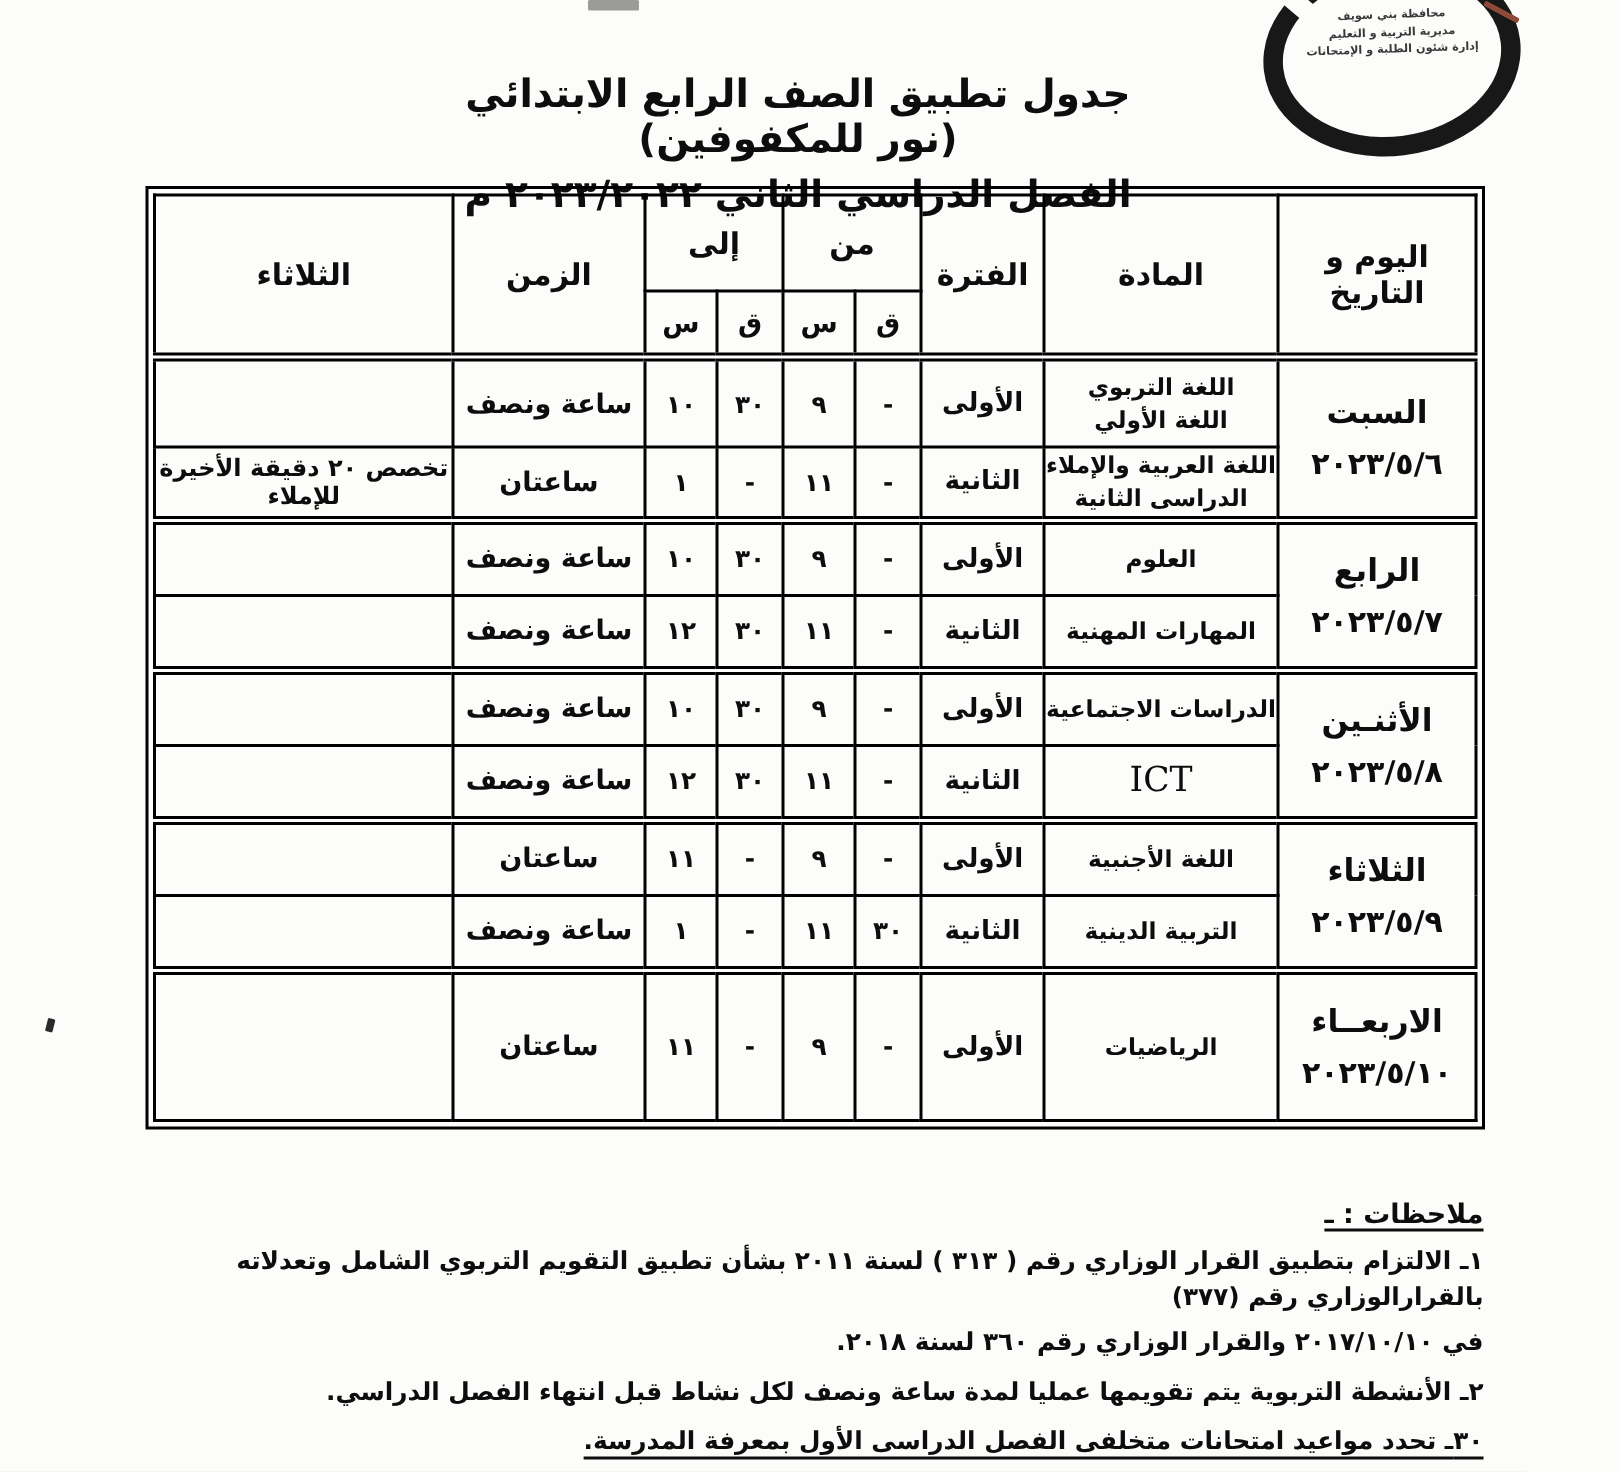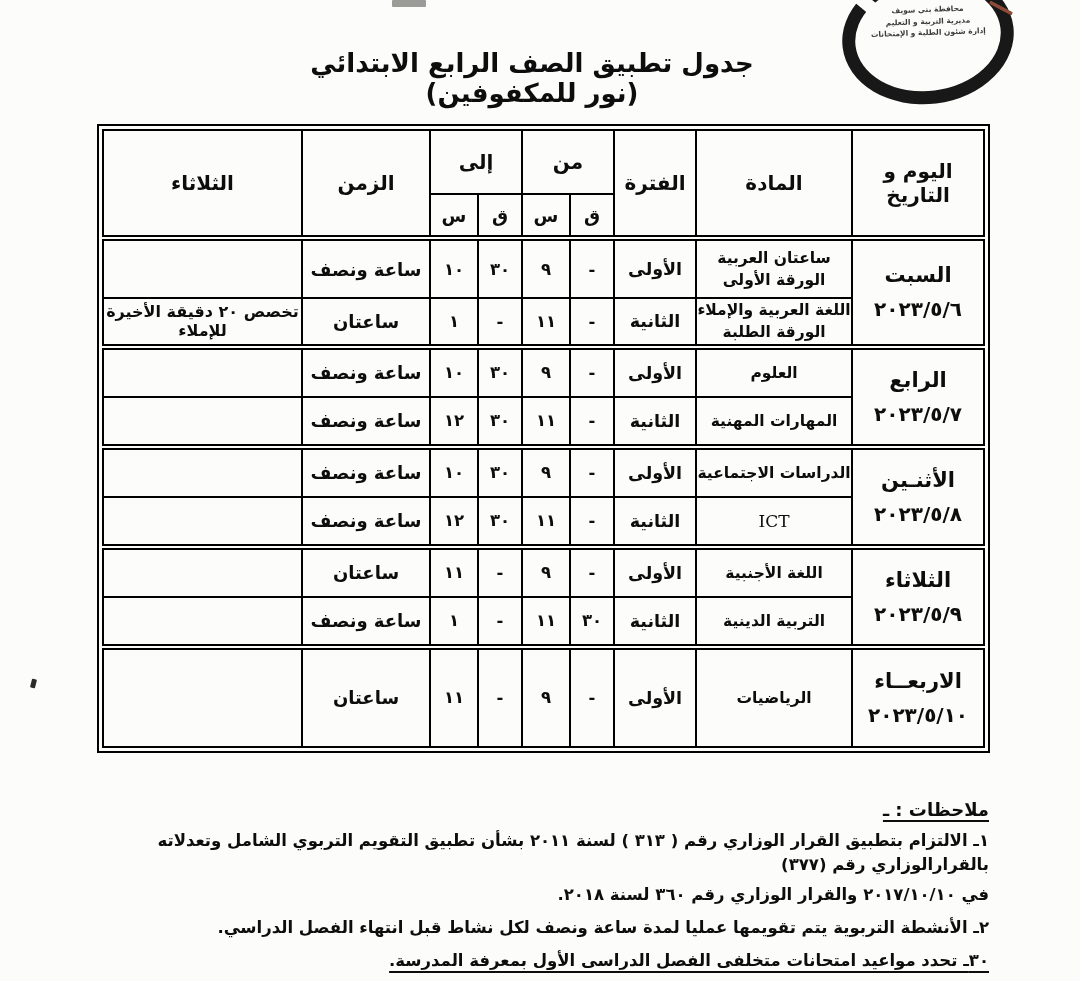--- a/index.html
+++ b/index.html
@@ -37,21 +37,21 @@
   .schedule th, .schedule td { border:2px solid #000; text-align:center; vertical-align:middle; padding:0; overflow:hidden; }
   .schedule thead tr.h1 { height:64px; }
   .schedule thead tr.h1 th { font-size:20px; }
   .schedule thead tr.h2 { height:44px; }
   .schedule thead tr.h2 th { font-size:18px; }
   .schedule tbody tr.section-start td { border-top:6px double #000; }
 
   .day-cell .day-name { font-size:21px; }
   .day-cell .day-date { font-size:20px; margin-top:10px; }
   .subject-cell .subj-line { font-size:15.5px; line-height:1.45; }
-  .subject-cell.latin .subj-line { font-family:"DejaVu Serif", serif; font-weight:normal; font-size:17px; }
+  .subject-cell.latin .subj-line { font-family:"DejaVu Serif", serif; font-weight:normal; font-size:23px; }
   .period-cell { font-size:17.5px; }
   .num-cell { font-size:16.5px; }
   .duration-cell { font-size:18px; }
   .notes-td { font-size:16px;border-radius:17px; }
 
   
   .footer { position:absolute; left:95px; top:799px; width:894px; direction:rtl; }
   .footer-heading { display:inline-block; font-size:18px; text-decoration:underline; text-decoration-thickness:2px; text-underline-offset:4px; }
   .note-line { font-size:16.5px; margin-top:9px; line-height:1.45; }
   .note-line.continuation { margin-top:6px; }
@@ -71,20 +71,21 @@
     <div class="stamp-text">
       <div>محافظة بني سويف</div>
       <div>مديرية التربية و التعليم</div>
       <div>إدارة شئون الطلبة و الإمتحانات</div>
     </div>
   </div>
   <div class="pen-mark"></div>
 
   <div class="title-block">
     <div class="title-line1">جدول تطبيق الصف الرابع الابتدائي (نور للمكفوفين)</div>
+    <div class="title-line2">الفصل الدراسي الثاني ٢٠٢٣/٢٠٢٢ م</div>
   </div>
 
   <div class="frame">
     <table class="schedule">
       <colgroup>
         <col style="width:132px">
           <col style="width:156px">
           <col style="width:82px">
         <col style="width:44px">
           <col style="width:48px">
@@ -110,35 +111,35 @@
           <th>س</th>
         </tr>
       </thead>
       <tbody>
           <tr class="section-start" style="height: 60px;">
             <td class="day-cell" rowspan="2">
               <div class="day-name">السبت</div>
               <div class="day-date">٢٠٢٣/٥/٦</div>
             </td>
             <td class="subject-cell">
-              <div class="subj-line">ساعتان العربية</div>
-              <div class="subj-line">الورقة الأولى</div>
+              <div class="subj-line">اللغة التربوي</div>
+              <div class="subj-line">اللغة الأولي</div>
             </td>
             <td class="period-cell">الأولى</td>
             <td class="num-cell">-</td>
             <td class="num-cell">٩</td>
             <td class="num-cell">٣٠</td>
             <td class="num-cell">١٠</td>
             <td class="duration-cell">ساعة ونصف</td>
             <td class="notes-td"></td>
           </tr>
           <tr style="height: 45px;">
             <td class="subject-cell">
               <div class="subj-line">اللغة العربية والإملاء</div>
-              <div class="subj-line">الورقة الطلبة</div>
+              <div class="subj-line">الدراسى الثانية</div>
             </td>
             <td class="period-cell">الثانية</td>
             <td class="num-cell">-</td>
             <td class="num-cell">١١</td>
             <td class="num-cell">-</td>
             <td class="num-cell">١</td>
             <td class="duration-cell">ساعتان</td>
             <td class="notes-td">تخصص ٢٠ دقيقة الأخيرة للإملاء</td>
           </tr>
           <tr class="section-start" style="height: 50px;">

